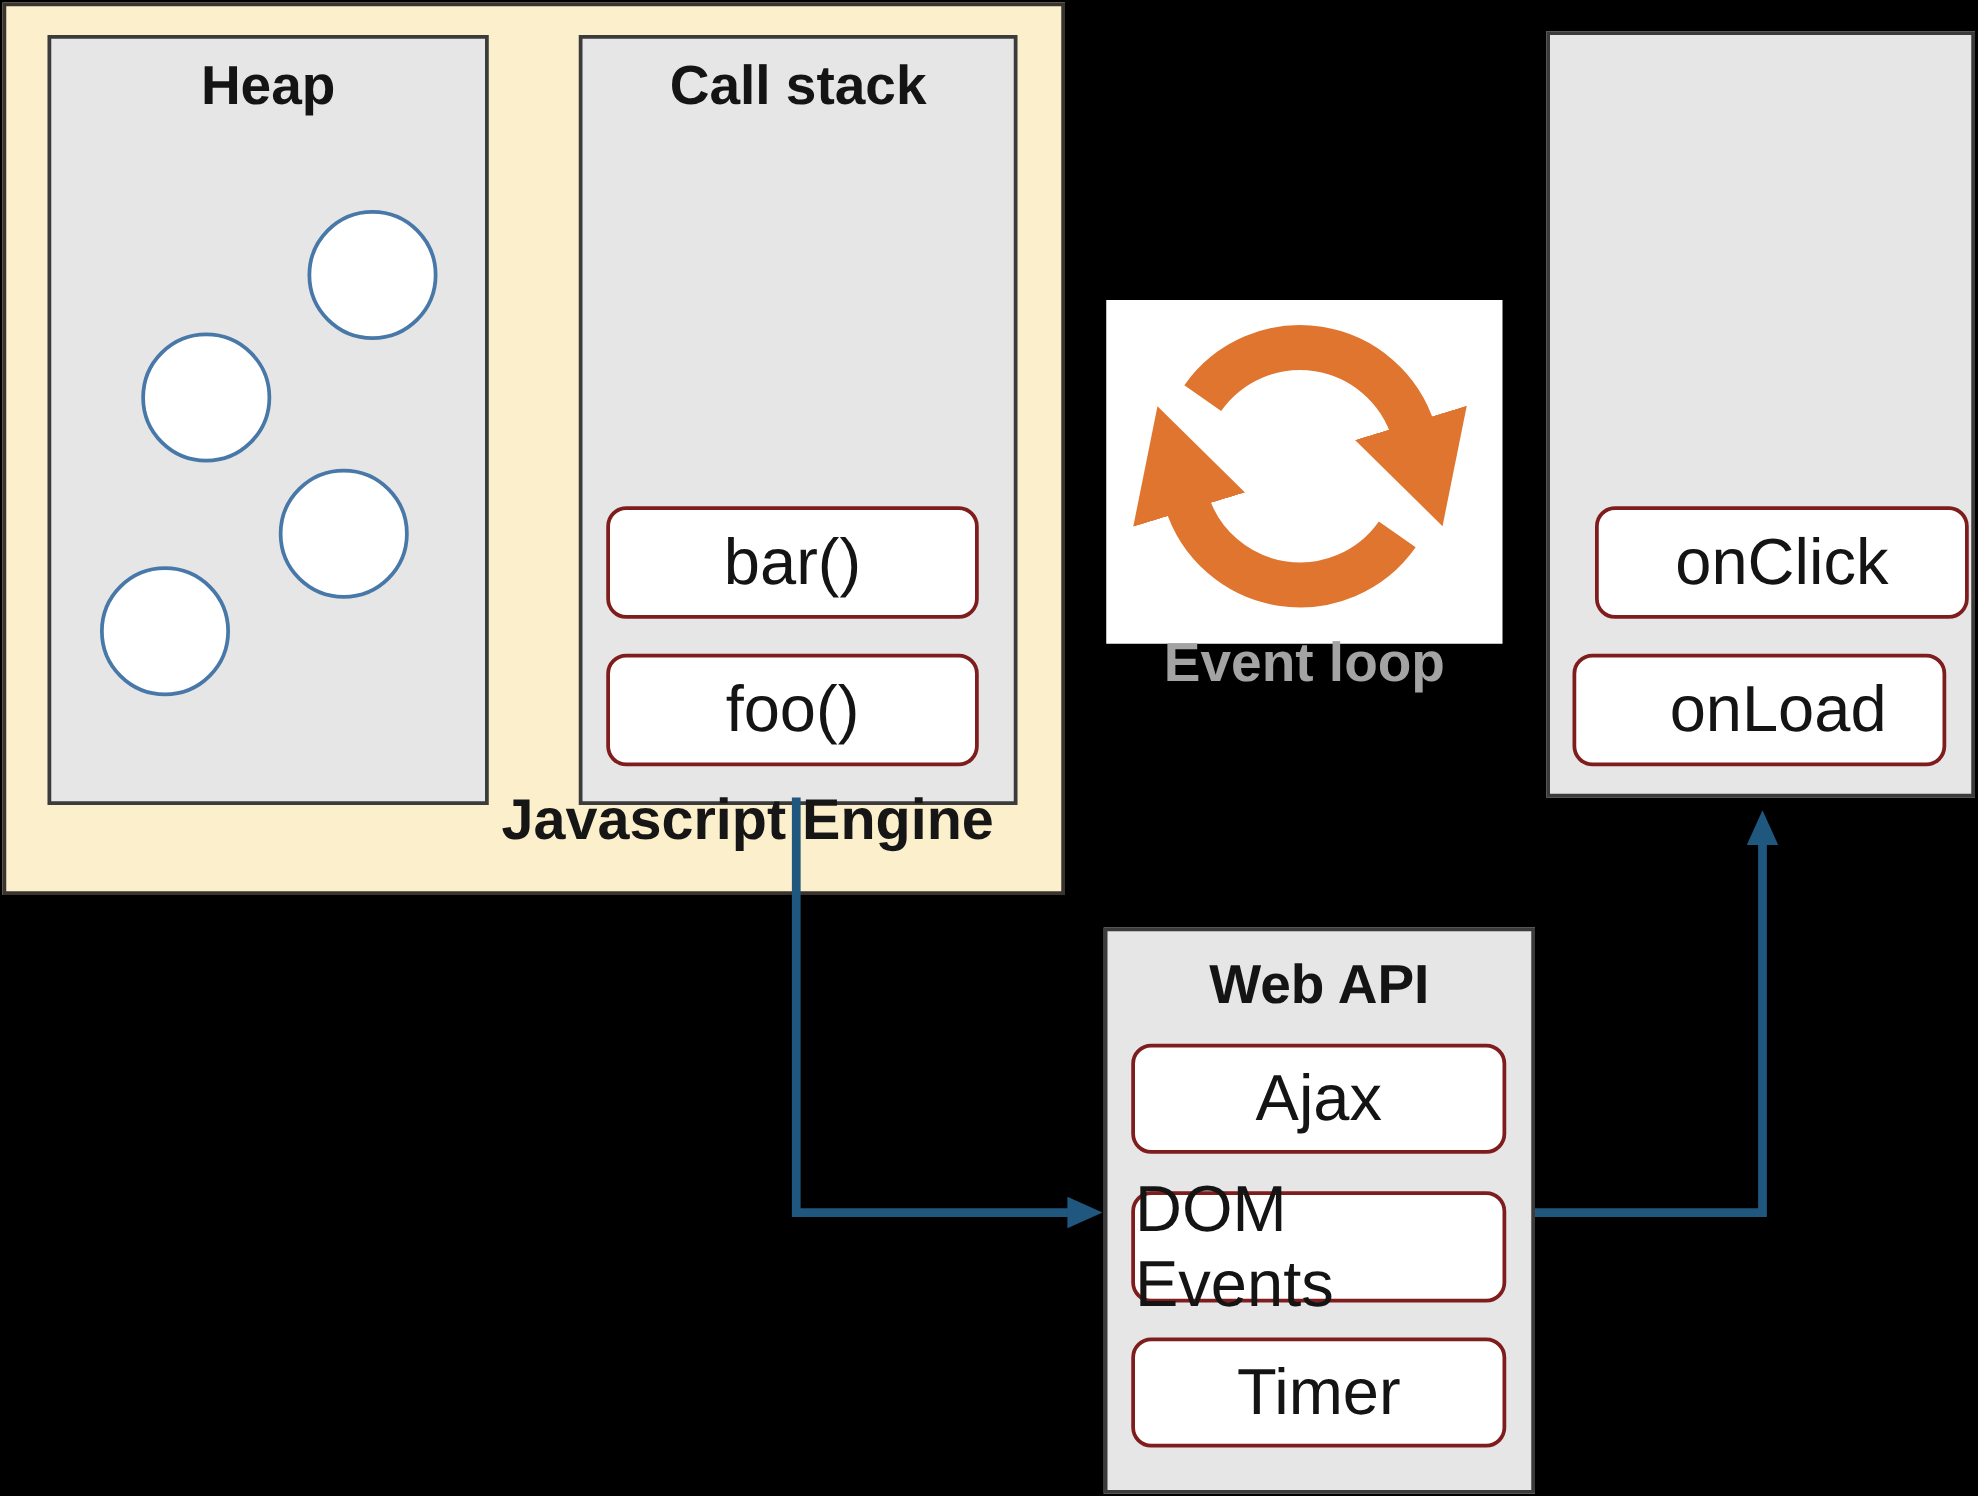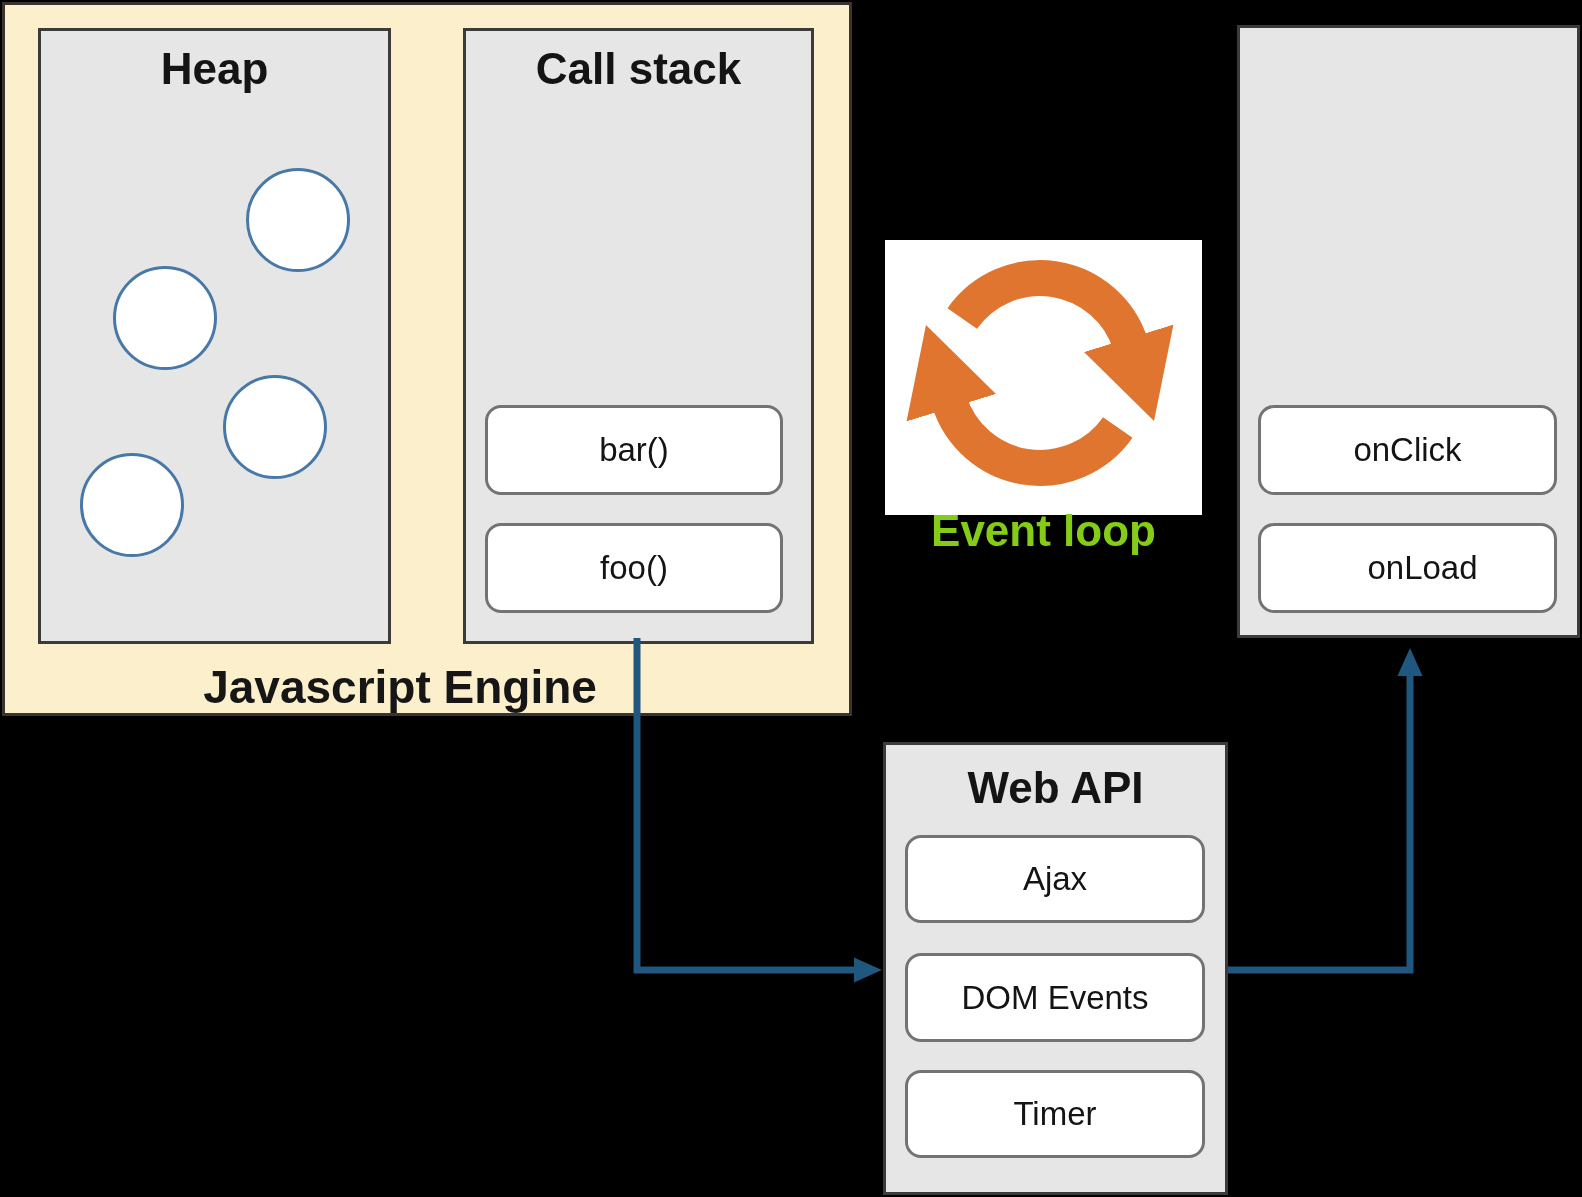--- a/index.html
+++ b/index.html
@@ -26,36 +26,36 @@
     font-size:44px;font-weight:bold;letter-spacing:0;
   }
   
   .heap-circle{
     position:absolute;box-sizing:border-box;width:104px;height:104px;border-radius:50%;
     background:#FFFFFF;border:3px solid #4878A8;
   }
   
   .node{
     position:absolute;box-sizing:border-box;height:90px;border-radius:16px;
-    background:#FFFFFF;border:3px solid #737373;
+    background:#FFFFFF;border:3px solid #7f1d1d;
     display:flex;align-items:center;justify-content:center;
-    font-size:33px;
+    font-size:52px;
   }
   .engine-label{
     left:0;top:664px;width:790px;text-align:center;
     font-size:46px;font-weight:bold;color:#161616;
   }
   
   .loop-card{
     left:885px;top:240px;width:317px;height:275px;background:#FFFFFF;
     display:flex;align-items:center;justify-content:center;
   }
   .loop-label{
     left:885px;top:506px;width:317px;text-align:center;
-    font-size:44px;font-weight:bold;color:#84cc16;
+    font-size:44px;font-weight:bold;color:#a3a3a3;
   }
   .connector-layer{left:0;top:0;width:1582px;height:1197px;pointer-events:none;}
 </style>
 </head>
 <body>
 
 <div class="canvas">
 
   <div class="abs engine">
 
@@ -66,38 +66,38 @@
       <div class="heap-circle" style="left:182px;top:344px;"></div>
       <div class="heap-circle" style="left:39px;top:422px;"></div>
     </div>
 
     <div class="panel panel-stack" style="position:absolute;left:458px;top:23px;">
       <div class="panel-title">Call stack</div>
       <div class="node" style="left:19px;top:374px;width:298px;">bar()</div>
       <div class="node" style="left:19px;top:492px;width:298px;">foo()</div>
     </div>
 
-    <div class="abs engine-label" style="position:absolute;left:0;top:655px;width:790px;">Javascript Engine</div>
+    <div class="abs engine-label" style="position:absolute;left:0;top:623px;width:790px;text-align:right;">Javascript Engine</div>
   </div>
 
   <div class="abs loop-card">
     <svg width="317" height="275" viewBox="0 0 317 275" aria-hidden="true">
       <defs>
         <marker id="loop-head" viewBox="0 0 2.4 2.6" refX="0.2" refY="1.3" markerWidth="2.4" markerHeight="2.6" orient="auto">
           <path d="M0,0 L2.4,1.3 L0,2.6 Z" fill="#E0752F"></path>
         </marker>
       </defs>
       <path d="M 77.2 78.5 A 95 95 0 0 1 245.8 105.2" fill="none" stroke="#E0752F" stroke-width="36" marker-end="url(#loop-head)"></path>
       <path d="M 232.8 187.5 A 95 95 0 0 1 64.2 160.8" fill="none" stroke="#E0752F" stroke-width="36" marker-end="url(#loop-head)"></path>
     </svg>
   </div>
   <div class="abs loop-label">Event loop</div>
 
   <div class="abs panel panel-queue">
-    <div class="node" style="left:18px;top:377px;width:299px;">onClick</div>
+    <div class="node" style="left:36px;top:377px;width:299px;">onClick</div>
     <div class="node" style="left:18px;top:495px;width:299px;padding-left:30px;">onLoad</div>
   </div>
 
   <div class="abs panel panel-webapi">
     <div class="panel-title" style="top:18px;">Web API</div>
     <div class="node" style="left:19px;top:208px;width:300px;height:89px;">DOM Events</div>
     <div class="node" style="left:19px;top:90px;width:300px;height:88px;">Ajax</div>
     <div class="node" style="left:19px;top:325px;width:300px;height:88px;">Timer</div>
   </div>
 

